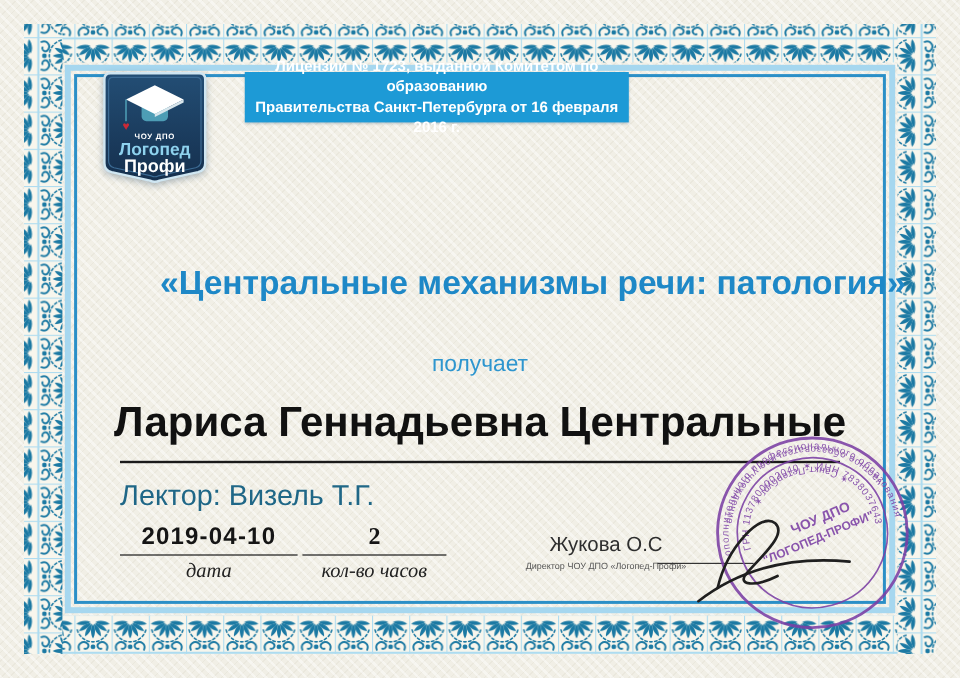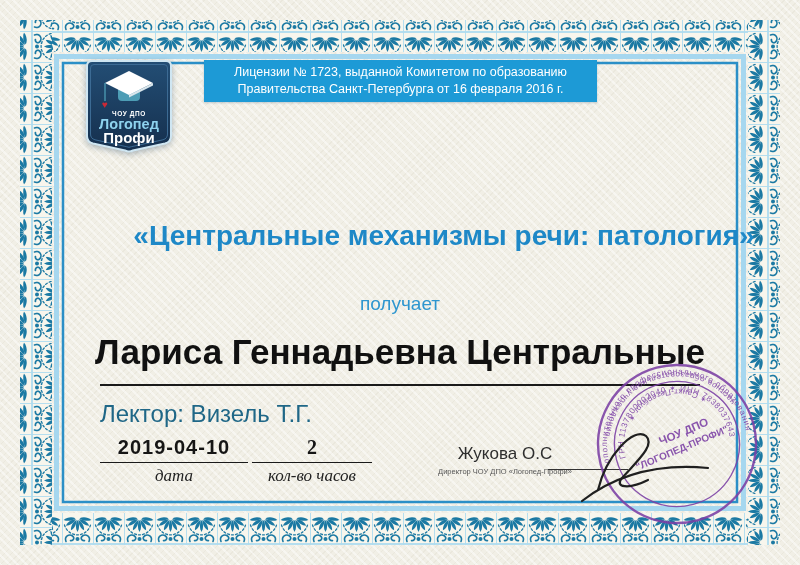--- a/index.html
+++ b/index.html
@@ -12,23 +12,23 @@
     position:relative;width:800px;height:565px;
     background-color:#f1efe6;
     background-image:
       repeating-linear-gradient(45deg, rgba(255,255,255,.45) 0 2px, rgba(255,255,255,0) 2px 6px),
       repeating-linear-gradient(-45deg, rgba(205,200,182,.18) 0 1px, rgba(205,200,182,0) 1px 5px);
   }
   .abs{position:absolute;}
   .center{left:0;width:800px;text-align:center;}
   .border-svg{left:0;top:0;}
   .banner{
-    left:204px;top:60px;width:393px;height:42px;
+    left:204px;top:60px;width:320px;height:42px;
     background:#1d9ad6;color:#fff;
-    font-size:12.5px;font-weight:normal;line-height:17px;
+    font-size:12.5px;font-weight:bold;line-height:17px;
     text-align:center;display:flex;flex-direction:column;justify-content:center;
     box-shadow:0 1px 2px rgba(40,80,110,.25);
   }
   .logo{left:84px;top:58px;filter:drop-shadow(0 2px 3px rgba(30,60,90,.35));}
   .title{
     top:102px;font-family:"Liberation Serif","DejaVu Serif",serif;
     font-size:49px;font-weight:bold;color:#121212;letter-spacing:2px;
   }
   .number{top:160px;font-size:28px;color:#1f1f1f;letter-spacing:.5px;}
   .about{top:197px;font-size:21.5px;color:#1e88c7;}

